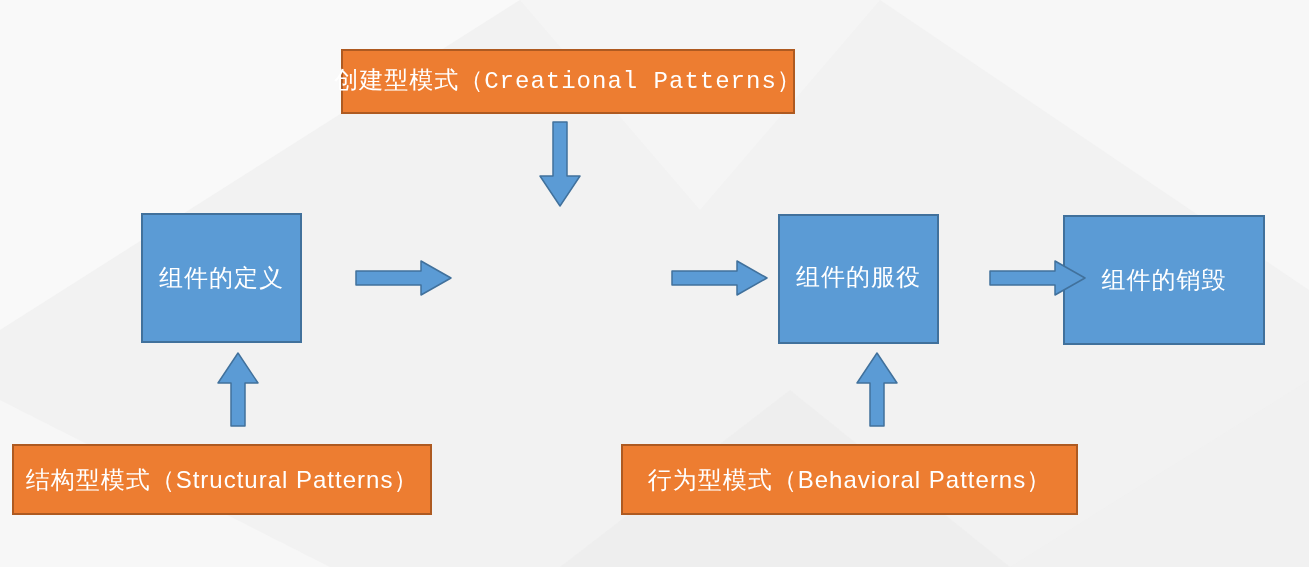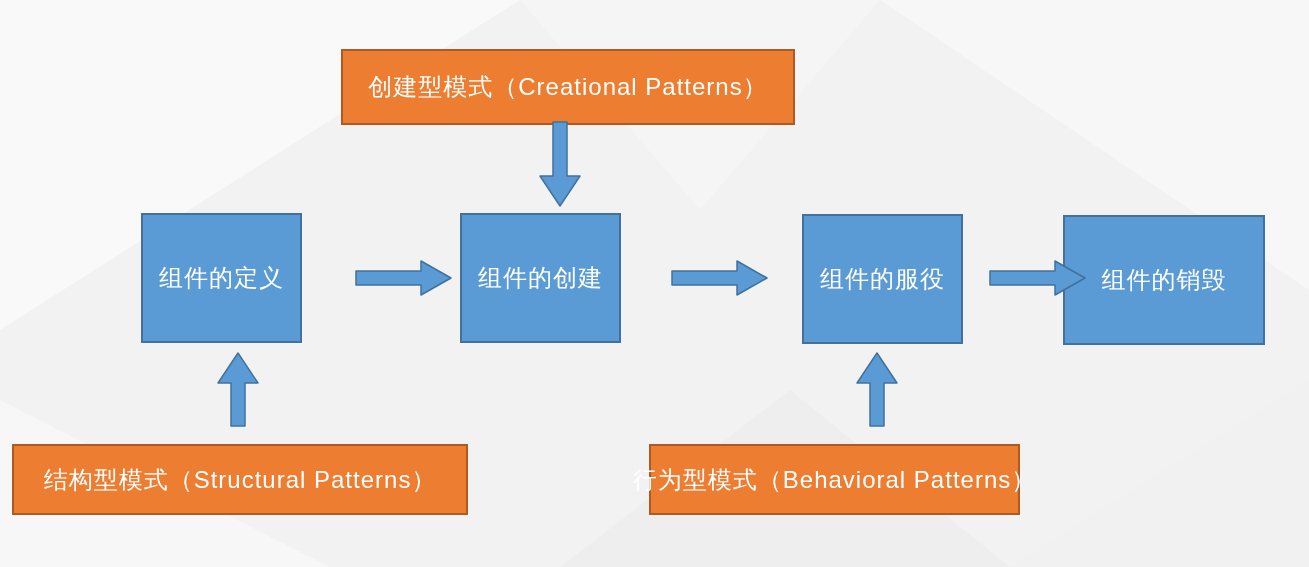--- a/index.html
+++ b/index.html
@@ -32,25 +32,25 @@
     height: 130px;
     top: 213px;
   }
   .pattern {
     background: var(--pattern-fill, #ed7d31);
     border: 2px solid var(--pattern-border, #ae5a21);
     height: 71px;
   }
   .stage-1 { left: 141px; }
   .stage-2 { left: 460px; }
-  .stage-3 { left: 802px; top: 214px; }
+  .stage-3 { left: 778px; top: 214px; font-family: Liberation Mono, monospace; }
   .stage-4 { left: 1063px; top: 215px; width: 202px; }
-  .pattern-top    { left: 341px; top: 49px;  width: 454px; height: 76px; }
-  .pattern-bleft  { left: 12px;  top: 444px; width: 456px; }
-  .pattern-bmid   { left: 649px; top: 444px; width: 371px; }
+  .pattern-top    { left: 341px; top: 49px;  width: 454px; height: 65px; font-family: Liberation Mono, monospace; }
+  .pattern-bleft  { left: 12px;  top: 444px; width: 420px; }
+  .pattern-bmid   { left: 621px; top: 444px; width: 457px; }
   .arrow { position: absolute; }
   .arrow polygon {
     fill: var(--arrow-fill, #5b9bd5);
     stroke: var(--arrow-border, #41719c);
     stroke-width: 1.5;
     stroke-linejoin: round;
   }
   .h1 { left: 355px; top: 258px; }
   .h2 { left: 671px; top: 258px; }
   .h3 { left: 989px; top: 258px; }
@@ -78,23 +78,20 @@
   <div class="node pattern pattern-bleft">
     <span>结构型模式（Structural Patterns）</span>
   </div>
   <div class="node pattern pattern-bmid">
     <span>行为型模式（Behavioral Patterns）</span>
   </div>
 
   <div class="node stage stage-1">
     <span>组件的定义</span>
   </div>
-  <div class="node stage stage-2">
-    <span>组件的创建</span>
-  </div>
   <div class="node stage stage-3">
     <span>组件的服役</span>
   </div>
   <div class="node stage stage-4">
     <span>组件的销毁</span>
   </div>
 
   <svg class="arrow h1" width="98" height="40" viewBox="0 0 98 40">
     <polygon points="1,13 66,13 66,3 96,20 66,37 66,27 1,27"></polygon>
   </svg>

